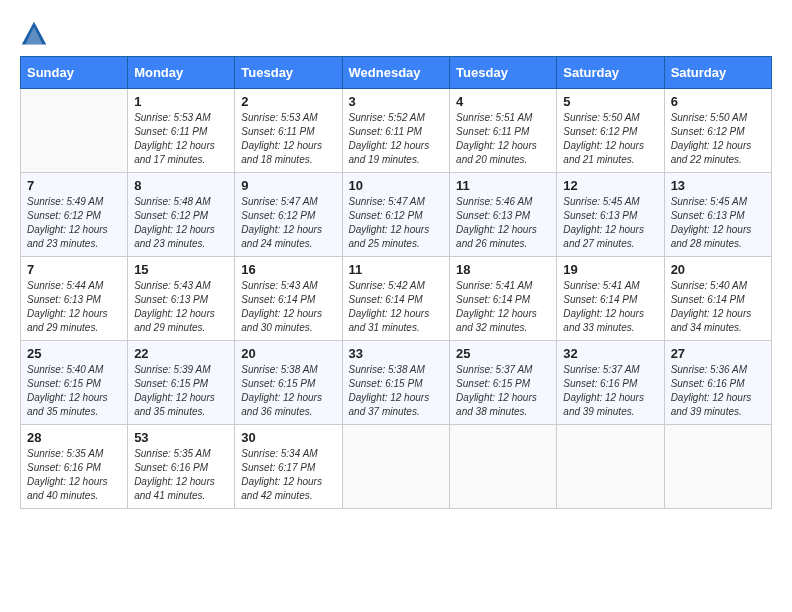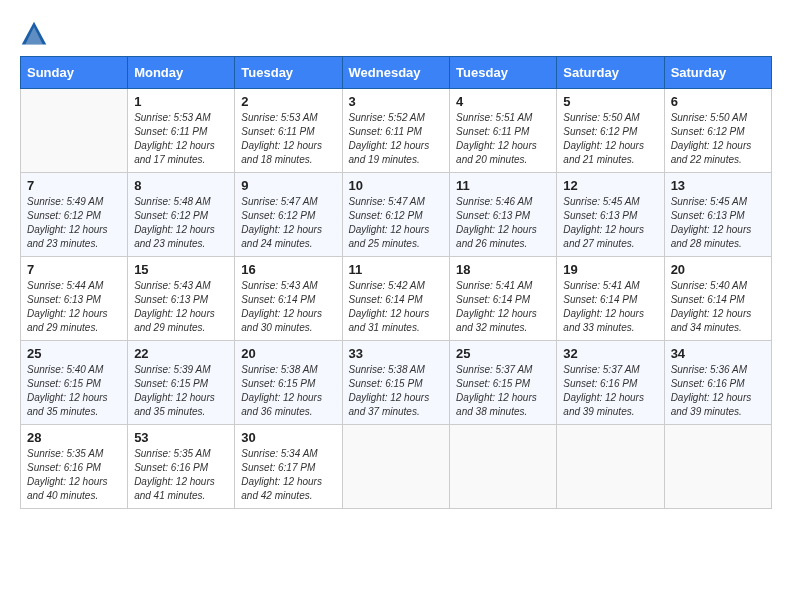--- a/index.html
+++ b/index.html
@@ -235,21 +235,21 @@
         </td>
         <td>
           <span class="day-number">25</span>
           <div class="day-info">Sunrise: 5:37 AM<br>Sunset: 6:15 PM<br>Daylight: 12 hours and 38 minutes.</div>
         </td>
         <td>
           <span class="day-number">32</span>
           <div class="day-info">Sunrise: 5:37 AM<br>Sunset: 6:16 PM<br>Daylight: 12 hours and 39 minutes.</div>
         </td>
         <td>
-          <span class="day-number">34</span>
+          <span class="day-number">27</span>
           <div class="day-info">Sunrise: 5:36 AM<br>Sunset: 6:16 PM<br>Daylight: 12 hours and 39 minutes.</div>
         </td>
       </tr>
       <tr>
         <td>
           <span class="day-number">28</span>
           <div class="day-info">Sunrise: 5:35 AM<br>Sunset: 6:16 PM<br>Daylight: 12 hours and 40 minutes.</div>
         </td>
         <td>
           <span class="day-number">53</span>

